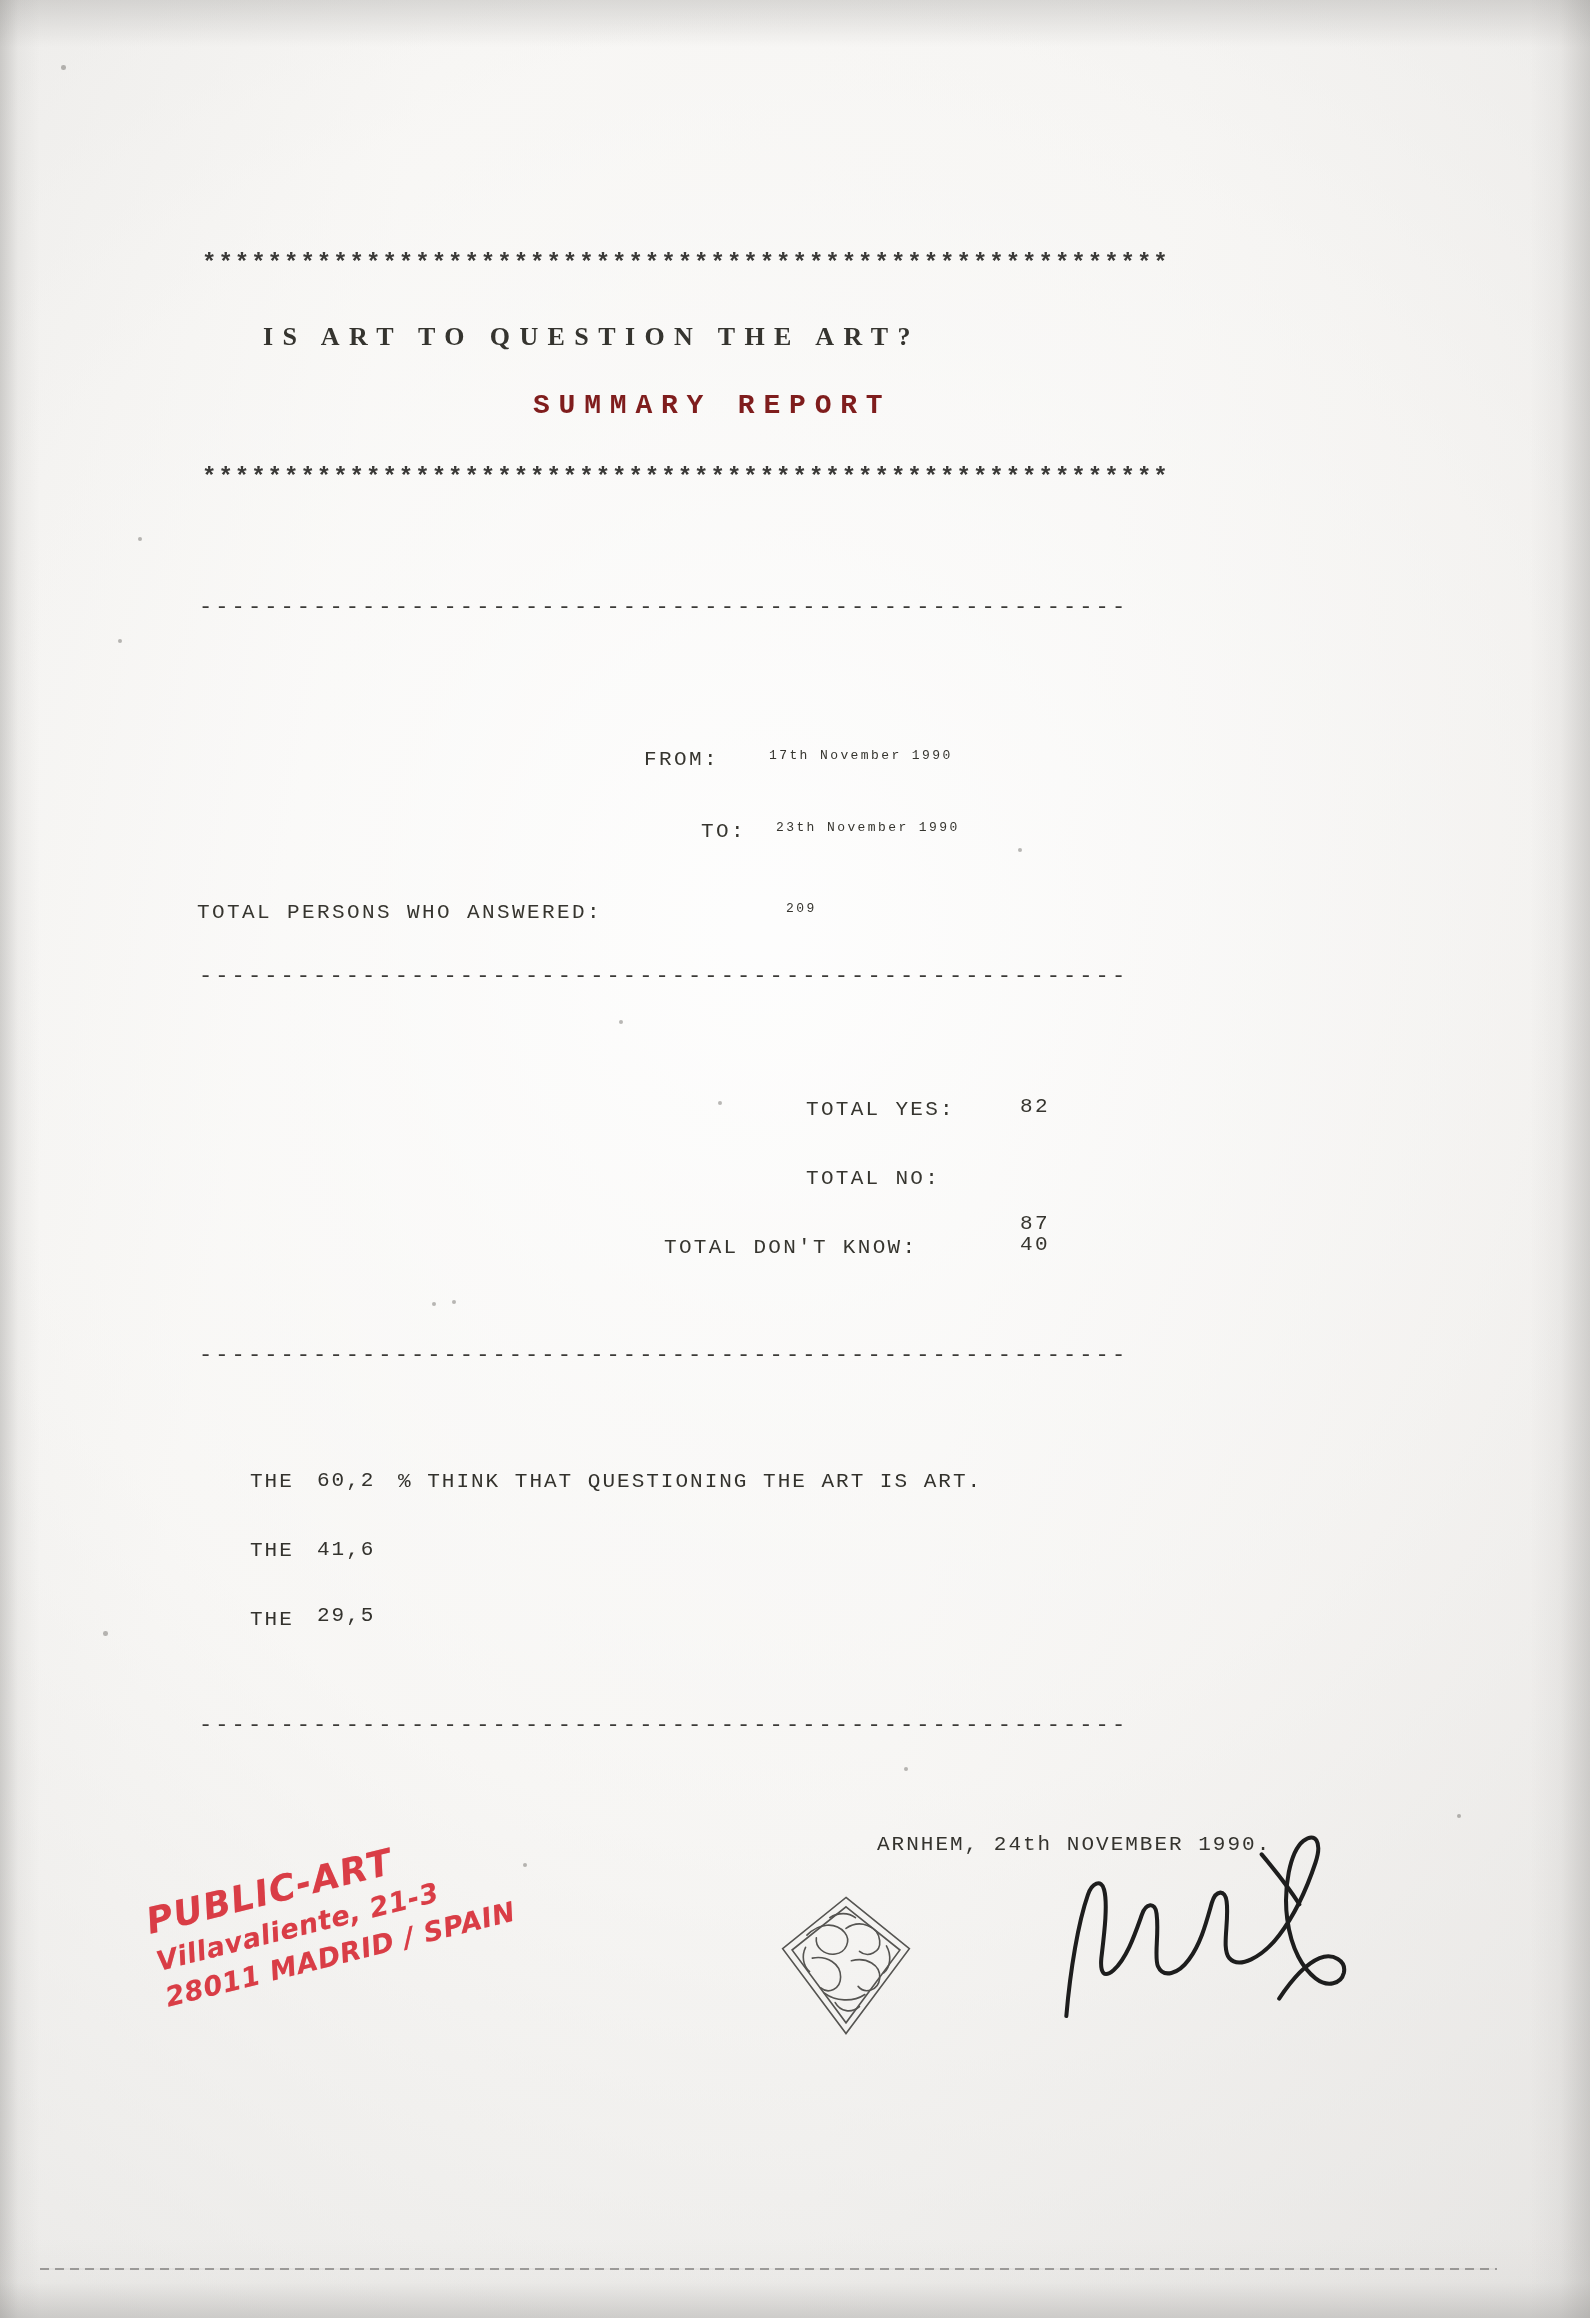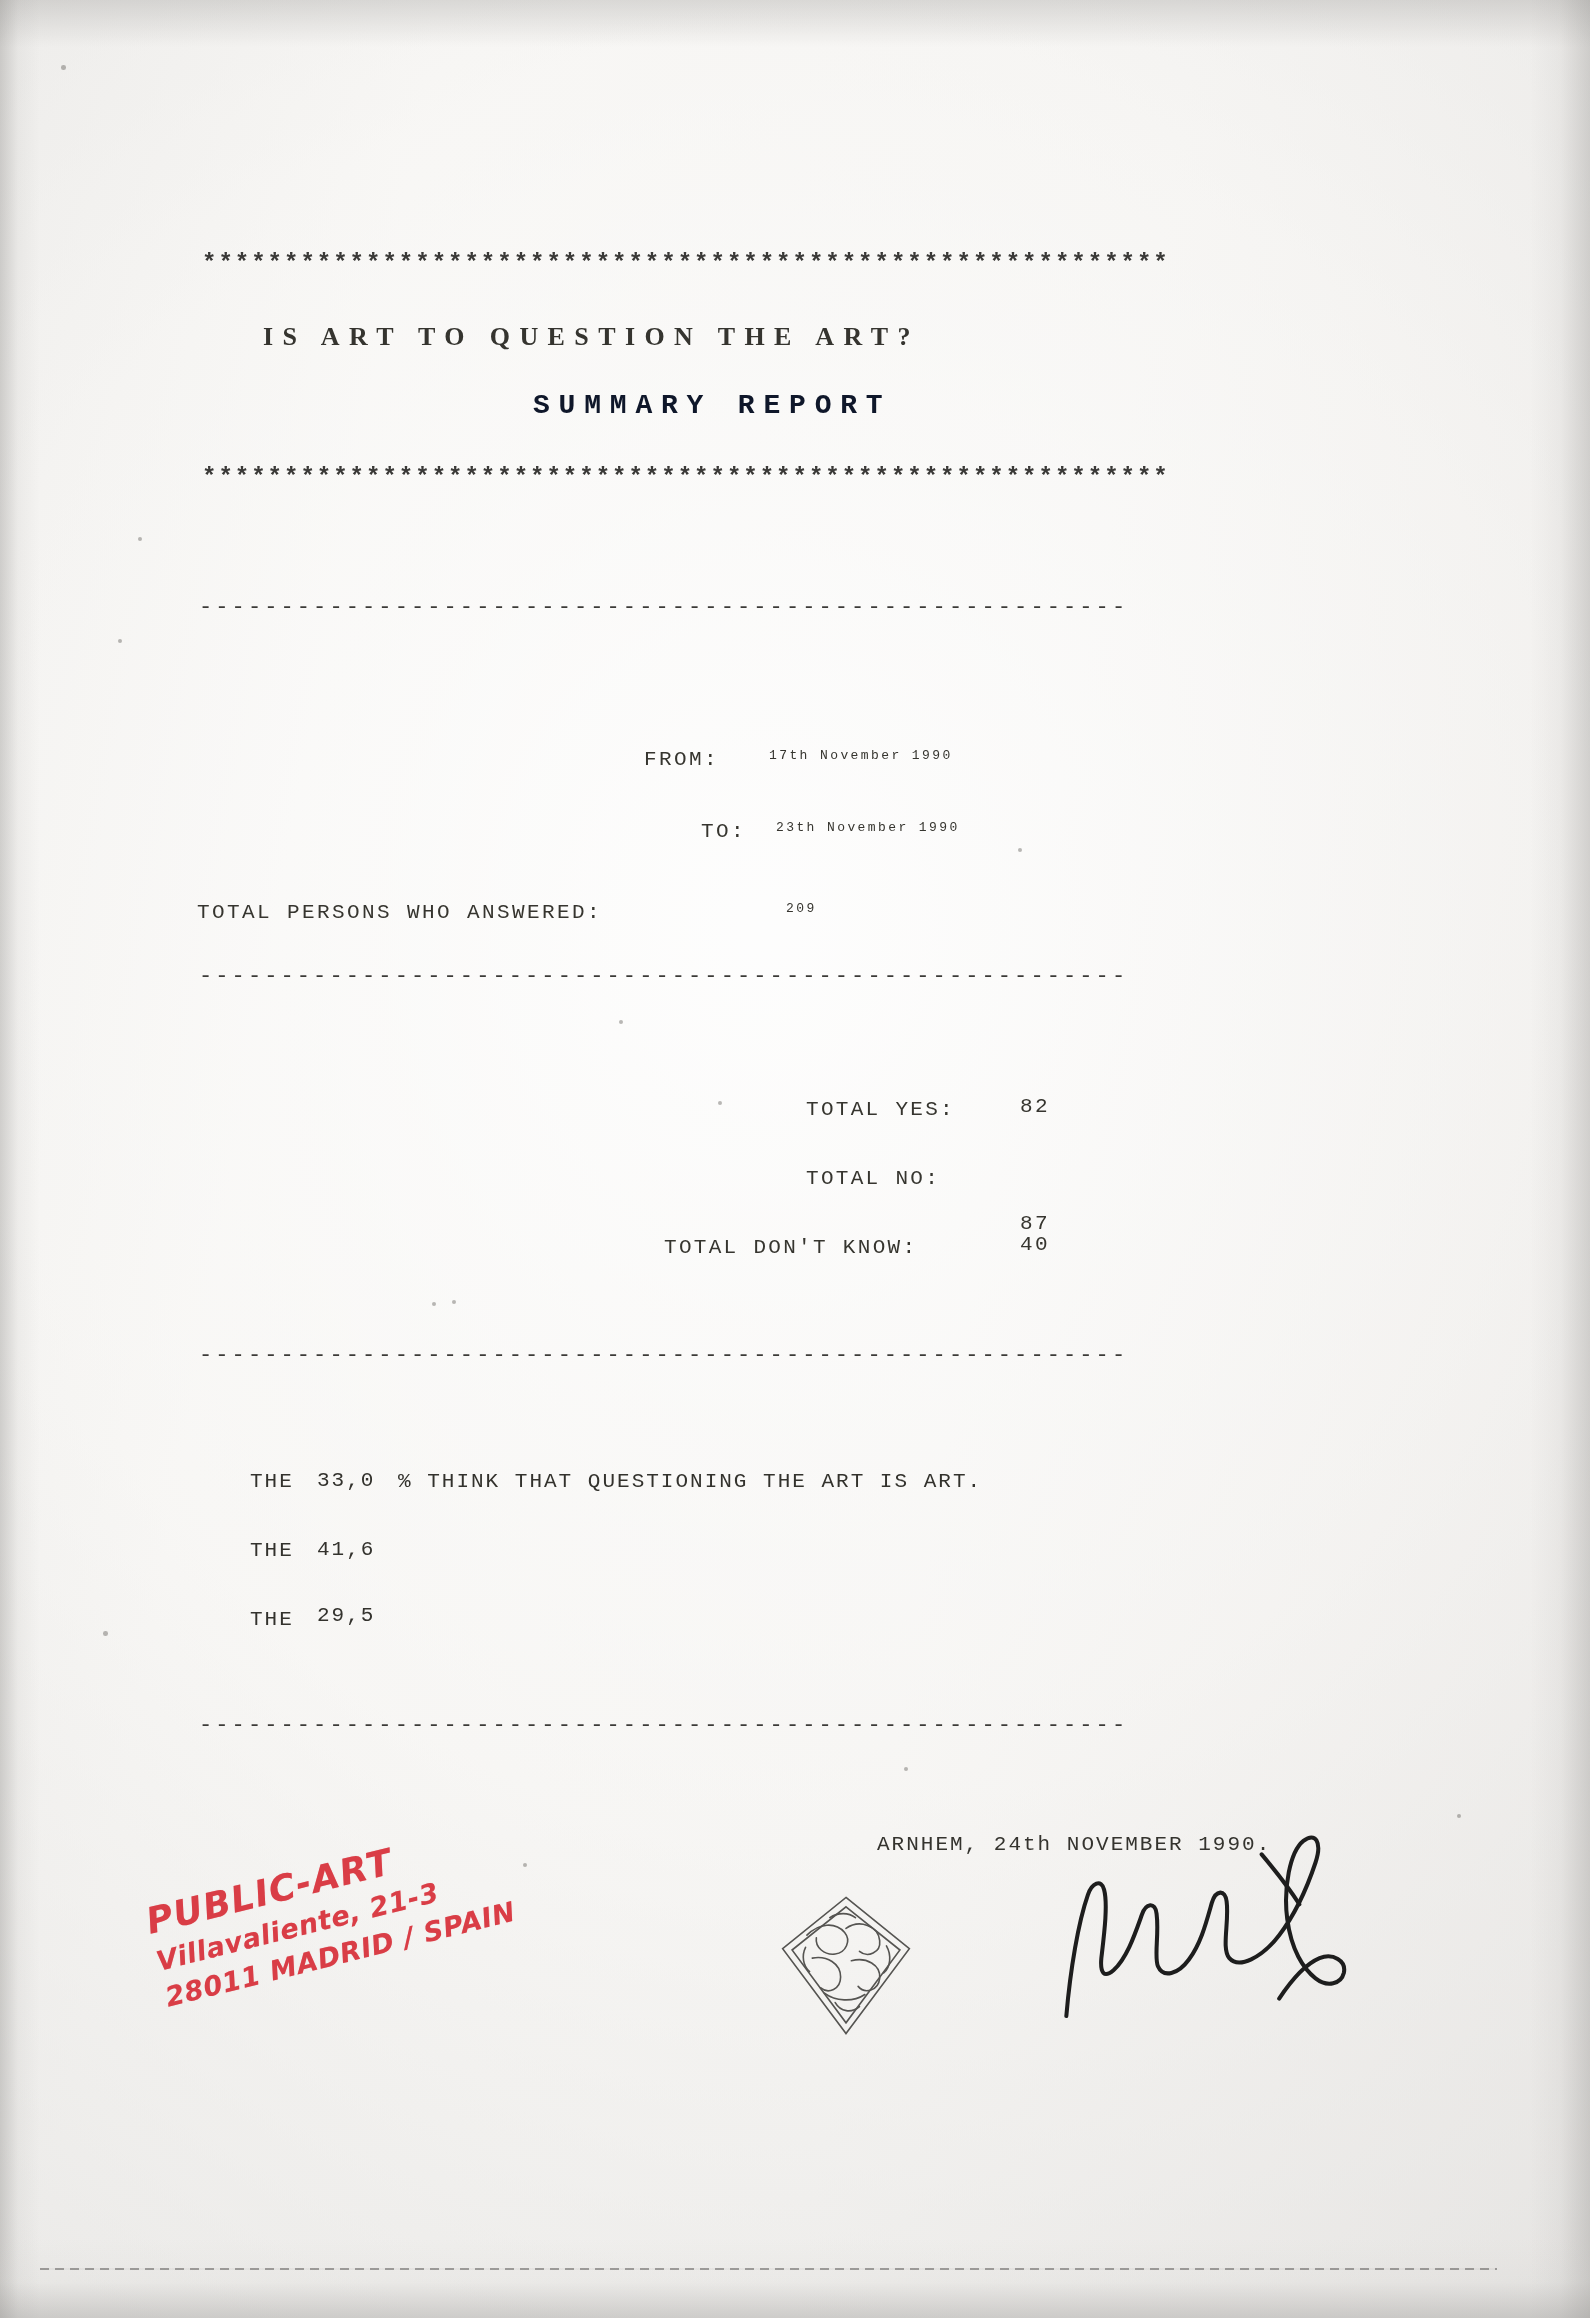--- a/index.html
+++ b/index.html
@@ -82,21 +82,21 @@
     font-size: 26px;
     letter-spacing: 9.4px;
     font-weight: 700;
     color: #35342f;
     font-family: Liberation Serif, serif;
   }
   .title-sub {
     font-size: 28px;
     letter-spacing: 8.8px;
     font-weight: 700;
-    color: #0f172a;
+    color: #7f1d1d;
   }
   .dash-rule {
     font-size: 22px;
     letter-spacing: 3.1px;
     color: #3b3a37;
   }
   .body-line {
     font-size: 21px;
     letter-spacing: 2.4px;
     color: #36352f;
@@ -199,21 +199,21 @@
 
     <div class="ln stat-line" style="left:806px; top:1167px;">TOTAL NO:</div>
     <div class="ln stat-line small-num" style="left:1020px; top:1164px;margin-top:48px;">87</div>
 
     <div class="ln stat-line" style="left:664px; top:1236px;">TOTAL DON'T KNOW:</div>
     <div class="ln stat-line small-num" style="left:1020px; top:1233px;">40</div>
 
     <div class="ln dash-rule" style="left:199px; top:1343px;">---------------------------------------------------------</div>
 
     <div class="ln pct-line" style="left:250px; top:1470px;">THE</div>
-    <div class="ln pct-line small-num" style="left:317px; top:1469px;">33,0</div>
+    <div class="ln pct-line small-num" style="left:317px; top:1469px;">60,2</div>
     <div class="ln pct-line" style="left:398px; top:1470px;">% THINK THAT QUESTIONING THE ART IS ART.</div>
 
     <div class="ln pct-line" style="left:250px; top:1539px;">THE</div>
     <div class="ln pct-line small-num" style="left:317px; top:1538px;">41,6</div>
 
     <div class="ln pct-line" style="left:250px; top:1608px;">THE</div>
     <div class="ln pct-line small-num" style="left:317px; top:1604px;">29,5</div>
 
     <div class="ln dash-rule" style="left:199px; top:1713px;">---------------------------------------------------------</div>
 

